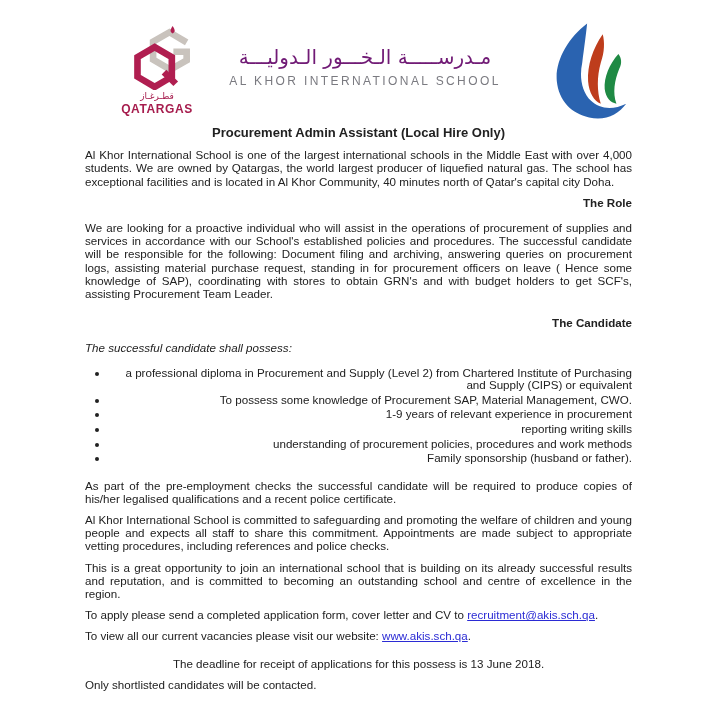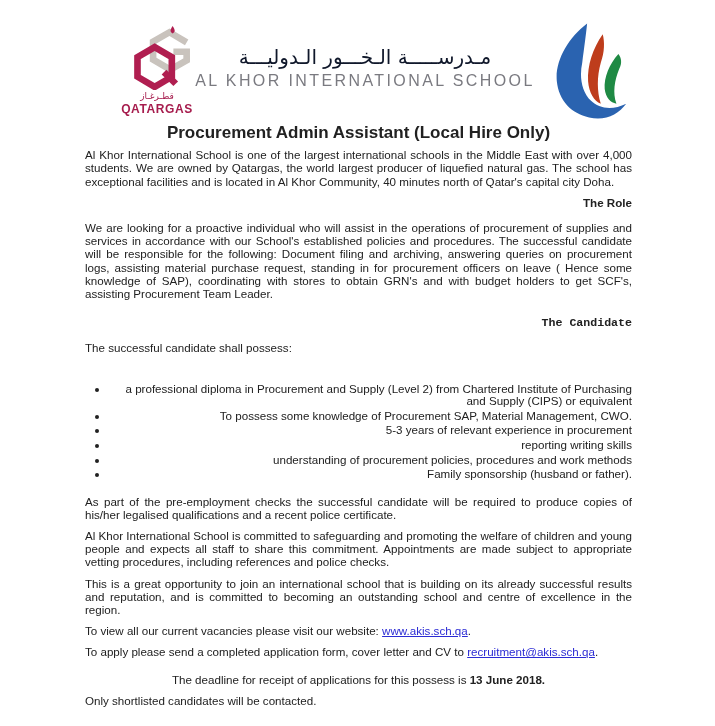--- a/index.html
+++ b/index.html
@@ -29,55 +29,55 @@
     letter-spacing: 0.6px; margin-top: 2px;
   }
 
   .school-block {
     position: absolute; left: 190px; top: 44px; width: 350px;
     text-align: center;
   }
   .school-arabic {
     font-family: "DejaVu Sans", sans-serif;
     direction: rtl;
-    font-size: 20px; line-height: 26px; color: #0f172a;
+    font-size: 20px; line-height: 26px; color: #701a75;
   }
   .school-english {
-    font-size: 16px; line-height: 22px; color: #7A7A80;
+    font-size: 12px; line-height: 22px; color: #7A7A80;
     letter-spacing: 2.4px; white-space: nowrap;
   }
 
   .flame-block { position: absolute; left: 549px; top: 22px; }
 
   
   .content {
     position: absolute; left: 85px; top: 126px; width: 547px;
     font-size: 11.6px; line-height: 13.2px;
   }
   .doc-title {
-    text-align: center; font-weight: bold; font-size: 17px;
+    text-align: center; font-weight: bold; font-size: 13px;
     margin: 0 0 9px 0;
   }
   .content p { margin: 0 0 8px 0; text-align: justify; }
   .sec-heading {
     font-weight: bold; font-size: 11.6px;
     margin: 2px 0 12px 0; text-align: right;
   }
   ul.req-list {
     margin: 0 0 6px 0; padding: 0 0 0 24px; list-style: disc;
   }
   ul.req-list li {
     margin: 0 0 2.5px 0; line-height: 12.2px; text-align: right;
     padding-left: 6px;
   }
   .gap-before { margin-top: 14px !important; }
   .doc-link { color: #2B2BD4; text-decoration: underline; cursor: pointer; }
   .center-block { text-align: center !important; margin-top: 14px !important; }
   .center-line { text-align: center; margin: 0 !important; }
-  .bold { font-weight: bold; margin-top: 16px; }
+  .bold { font-weight: normal; margin-top: 16px; }
 </style>
 </head>
 <body>
 
 <div class="page">
 
   <div class="qg-block">
     <svg width="72" height="64" viewBox="0 0 92 82">
 
       <path d="M84,21 L62,8 L41,20 L41,43 L63,56 L84,44 L84,33 L67,33" fill="none" stroke-width="8.5" stroke-linejoin="miter" stroke="#C9C3BD"></path>
@@ -111,41 +111,41 @@
   <div class="content">
 
     <div class="doc-title">Procurement Admin Assistant (Local Hire Only)</div>
 
     <p>Al Khor International School is one of the largest international schools in the Middle East with over 4,000 students.  We are owned by Qatargas, the world largest producer of liquefied natural gas.  The school has exceptional facilities and is located in Al Khor Community, 40 minutes north of Qatar's capital city Doha.</p>
 
     <div class="sec-heading">The Role</div>
 
     <p>We are looking for a proactive individual who will assist in the operations of procurement of supplies and services in accordance with our School's established policies and procedures. The successful candidate will be responsible for the following: Document filing and archiving, answering queries on procurement logs, assisting material purchase request, standing in for procurement officers on leave ( Hence some knowledge of SAP), coordinating with stores to obtain GRN's and with budget holders to get SCF's, assisting Procurement Team Leader.</p>
 
-    <div class="sec-heading" style="margin-top:16px;font-family:Liberation Mono, monospace;">The Candidate</div>
+    <div class="sec-heading" style="margin-top:16px;">The Candidate</div>
 
-    <p style="margin-bottom:28px;">The successful candidate shall possess:</p>
+    <p style="margin-bottom:12px;font-style:italic;">The successful candidate shall possess:</p>
 
     <ul class="req-list">
       <li>a professional diploma in Procurement and Supply (Level 2) from Chartered Institute of Purchasing and Supply (CIPS) or equivalent</li>
       <li>To possess some knowledge of Procurement SAP, Material Management, CWO.</li>
-      <li>5-3 years of relevant experience in procurement</li>
+      <li>1-9 years of relevant experience in procurement</li>
       <li>reporting writing skills</li>
       <li>understanding of procurement policies, procedures and work methods</li>
       <li>Family sponsorship (husband or father).</li>
     </ul>
 
     <p class="gap-before">As part of the pre-employment checks the successful candidate will be required to produce copies of his/her legalised qualifications and a recent police certificate.</p>
 
     <p>Al Khor International School is committed to safeguarding and promoting the welfare of children and young people and expects all staff to share this commitment. Appointments are made subject to appropriate vetting procedures, including references and police checks.</p>
 
     <p>This is a great opportunity to join an international school that is building on its already successful results and reputation, and is committed to becoming an outstanding school and centre of excellence in the region.</p>
 
+    <p><span>To apply please send a completed application form, cover letter and CV to </span><a class="doc-link" href="#">recruitment@akis.sch.qa</a><span>.</span></p>
+
     <p><span>To view all our current vacancies please visit our website: </span><a class="doc-link" href="#">www.akis.sch.qa</a><span>.</span></p>
-
-    <p><span>To apply please send a completed application form, cover letter and CV to </span><a class="doc-link" href="#">recruitment@akis.sch.qa</a><span>.</span></p>
 
     <p class="center-block"><span>The deadline for receipt of applications for this possess is </span><span class="bold">13 June 2018.</span></p>
 
     <p class="center-line">Only shortlisted candidates will be contacted.</p>
 
   </div>
 </div>
 
 </body></html>

